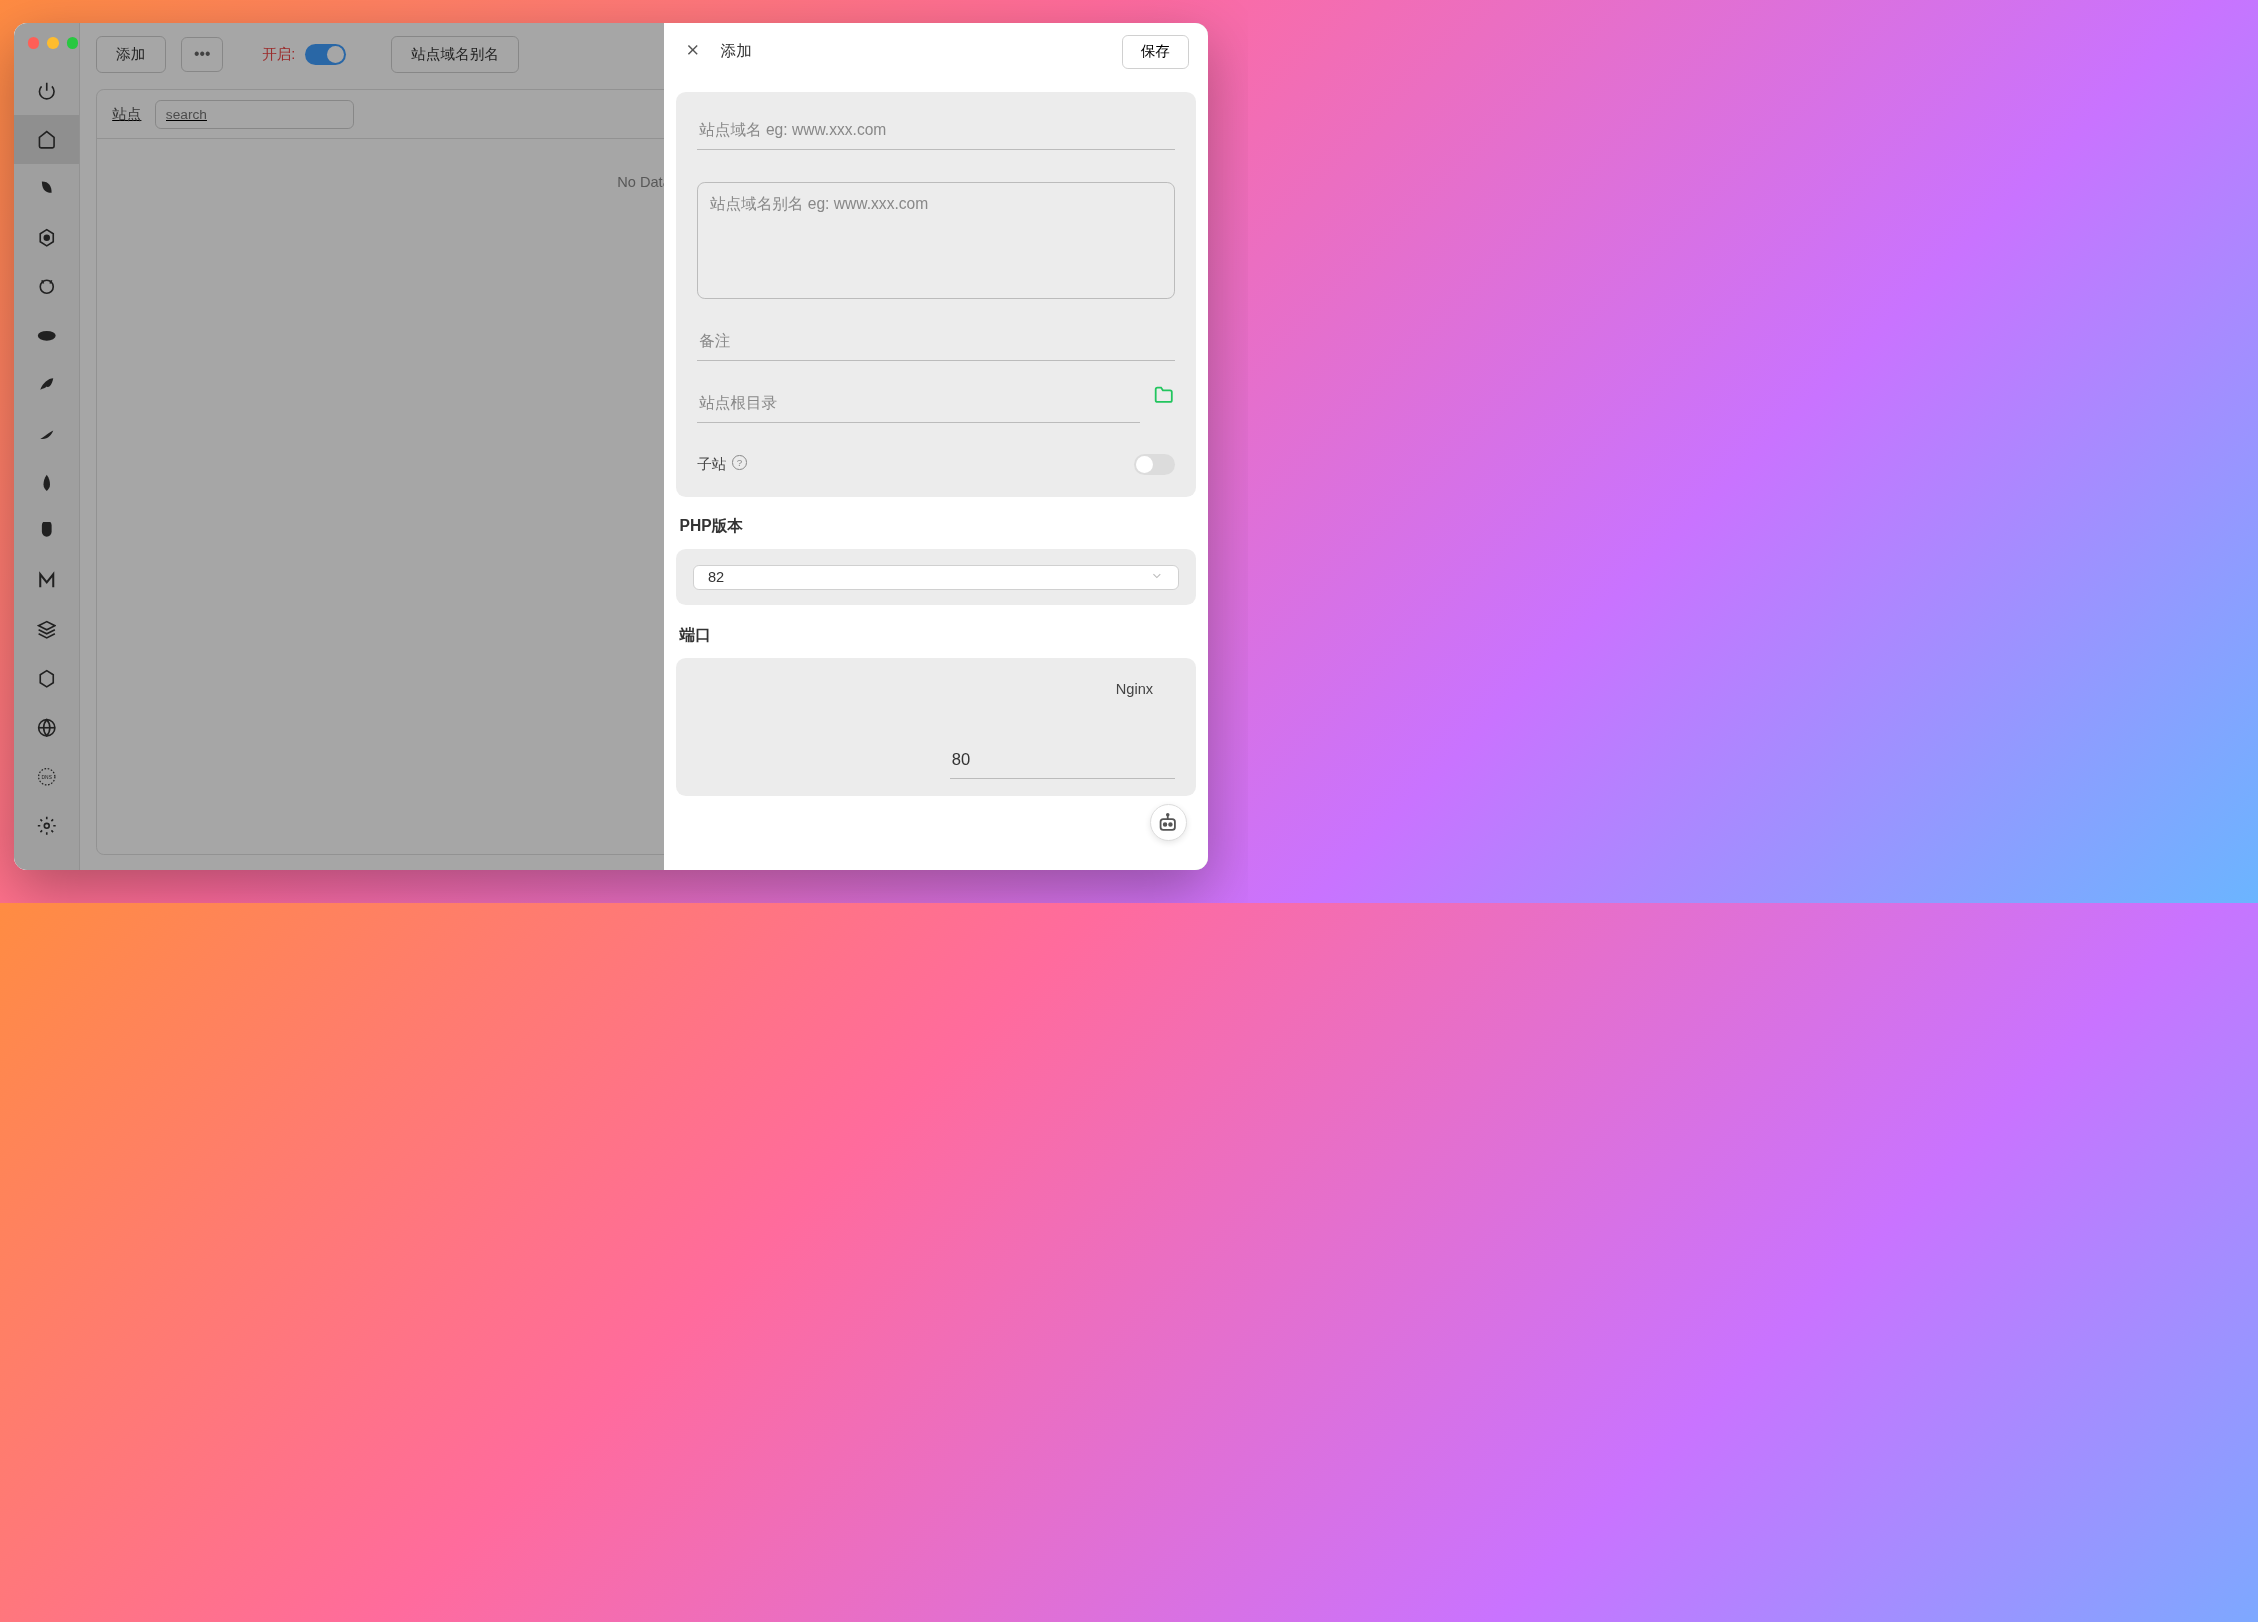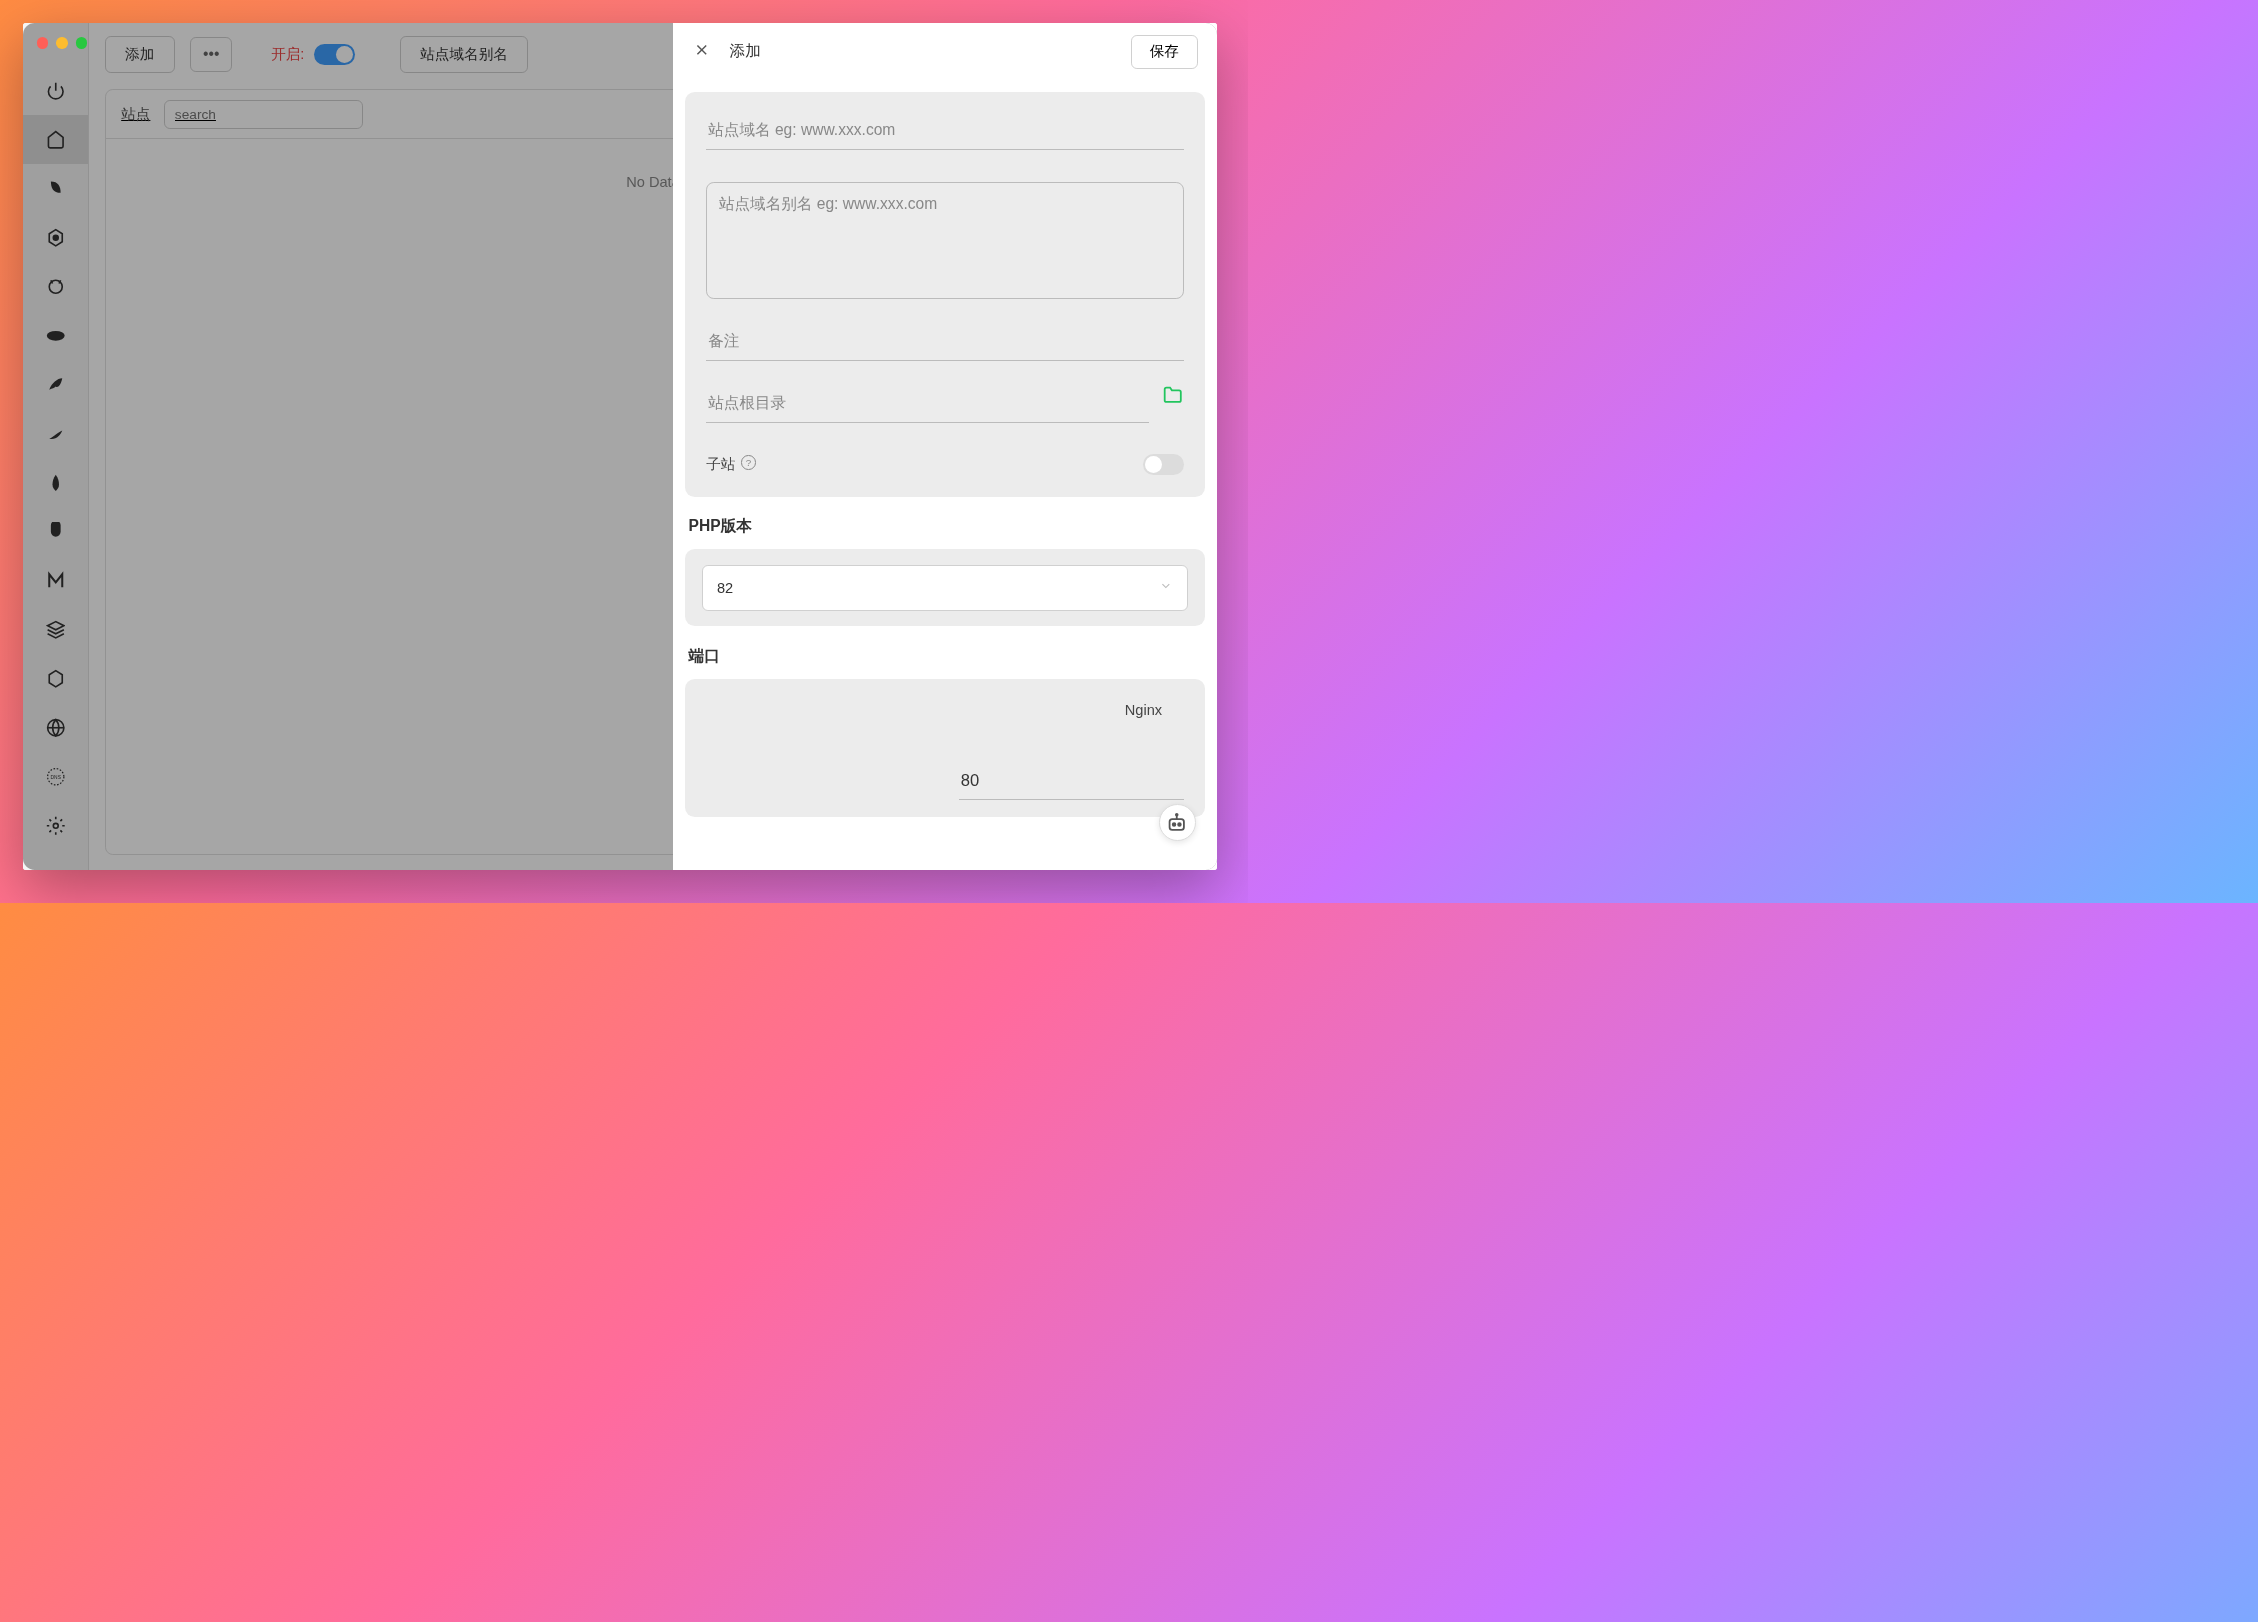--- a/index.html
+++ b/index.html
@@ -6,26 +6,26 @@
 body {
   font-family: -apple-system, BlinkMacSystemFont, "Segoe UI", sans-serif;
   background: linear-gradient(135deg, #ff8c42 0%, #ff6b9d 35%, #c973ff 70%, #6bb5ff 100%);
   width: 1248px;
   height: 903px;
   overflow: hidden;
   position: relative;
 }
 .window {
   position: absolute;
-  left: 23px;
+  left: 14px;
   top: 23.4px;
   width: 1194px;
   height: 847px;
   background: #fff;
-  border-radius: 3px;
+  border-radius: 13px;
   box-shadow: 0 19.5px 59px rgba(0,0,0,0.3);
   display: flex;
   overflow: hidden;
 }
 .traffic-lights {
   position: absolute;
   top: 13.7px;
   left: 13.7px;
   display: flex;
   gap: 7.8px;
@@ -239,21 +239,21 @@
 .section-title {
   font-size: 15.6px;
   color: #333;
   font-weight: 600;
   padding: 5.9px 3.9px 11.7px 3.9px;
 }
 .select-wrap {
   display: flex;
   align-items: center;
   justify-content: space-between;
-  height: 46px;
+  height: 25px;
   padding: 0 13.7px;
   border: 1px solid #d0d0d0;
   border-radius: 5.9px;
   background: #fff;
   cursor: pointer;
   font-size: 14.6px;
   color: #333;
 }
 .chev { color: #bbb; }
 .port-row {

